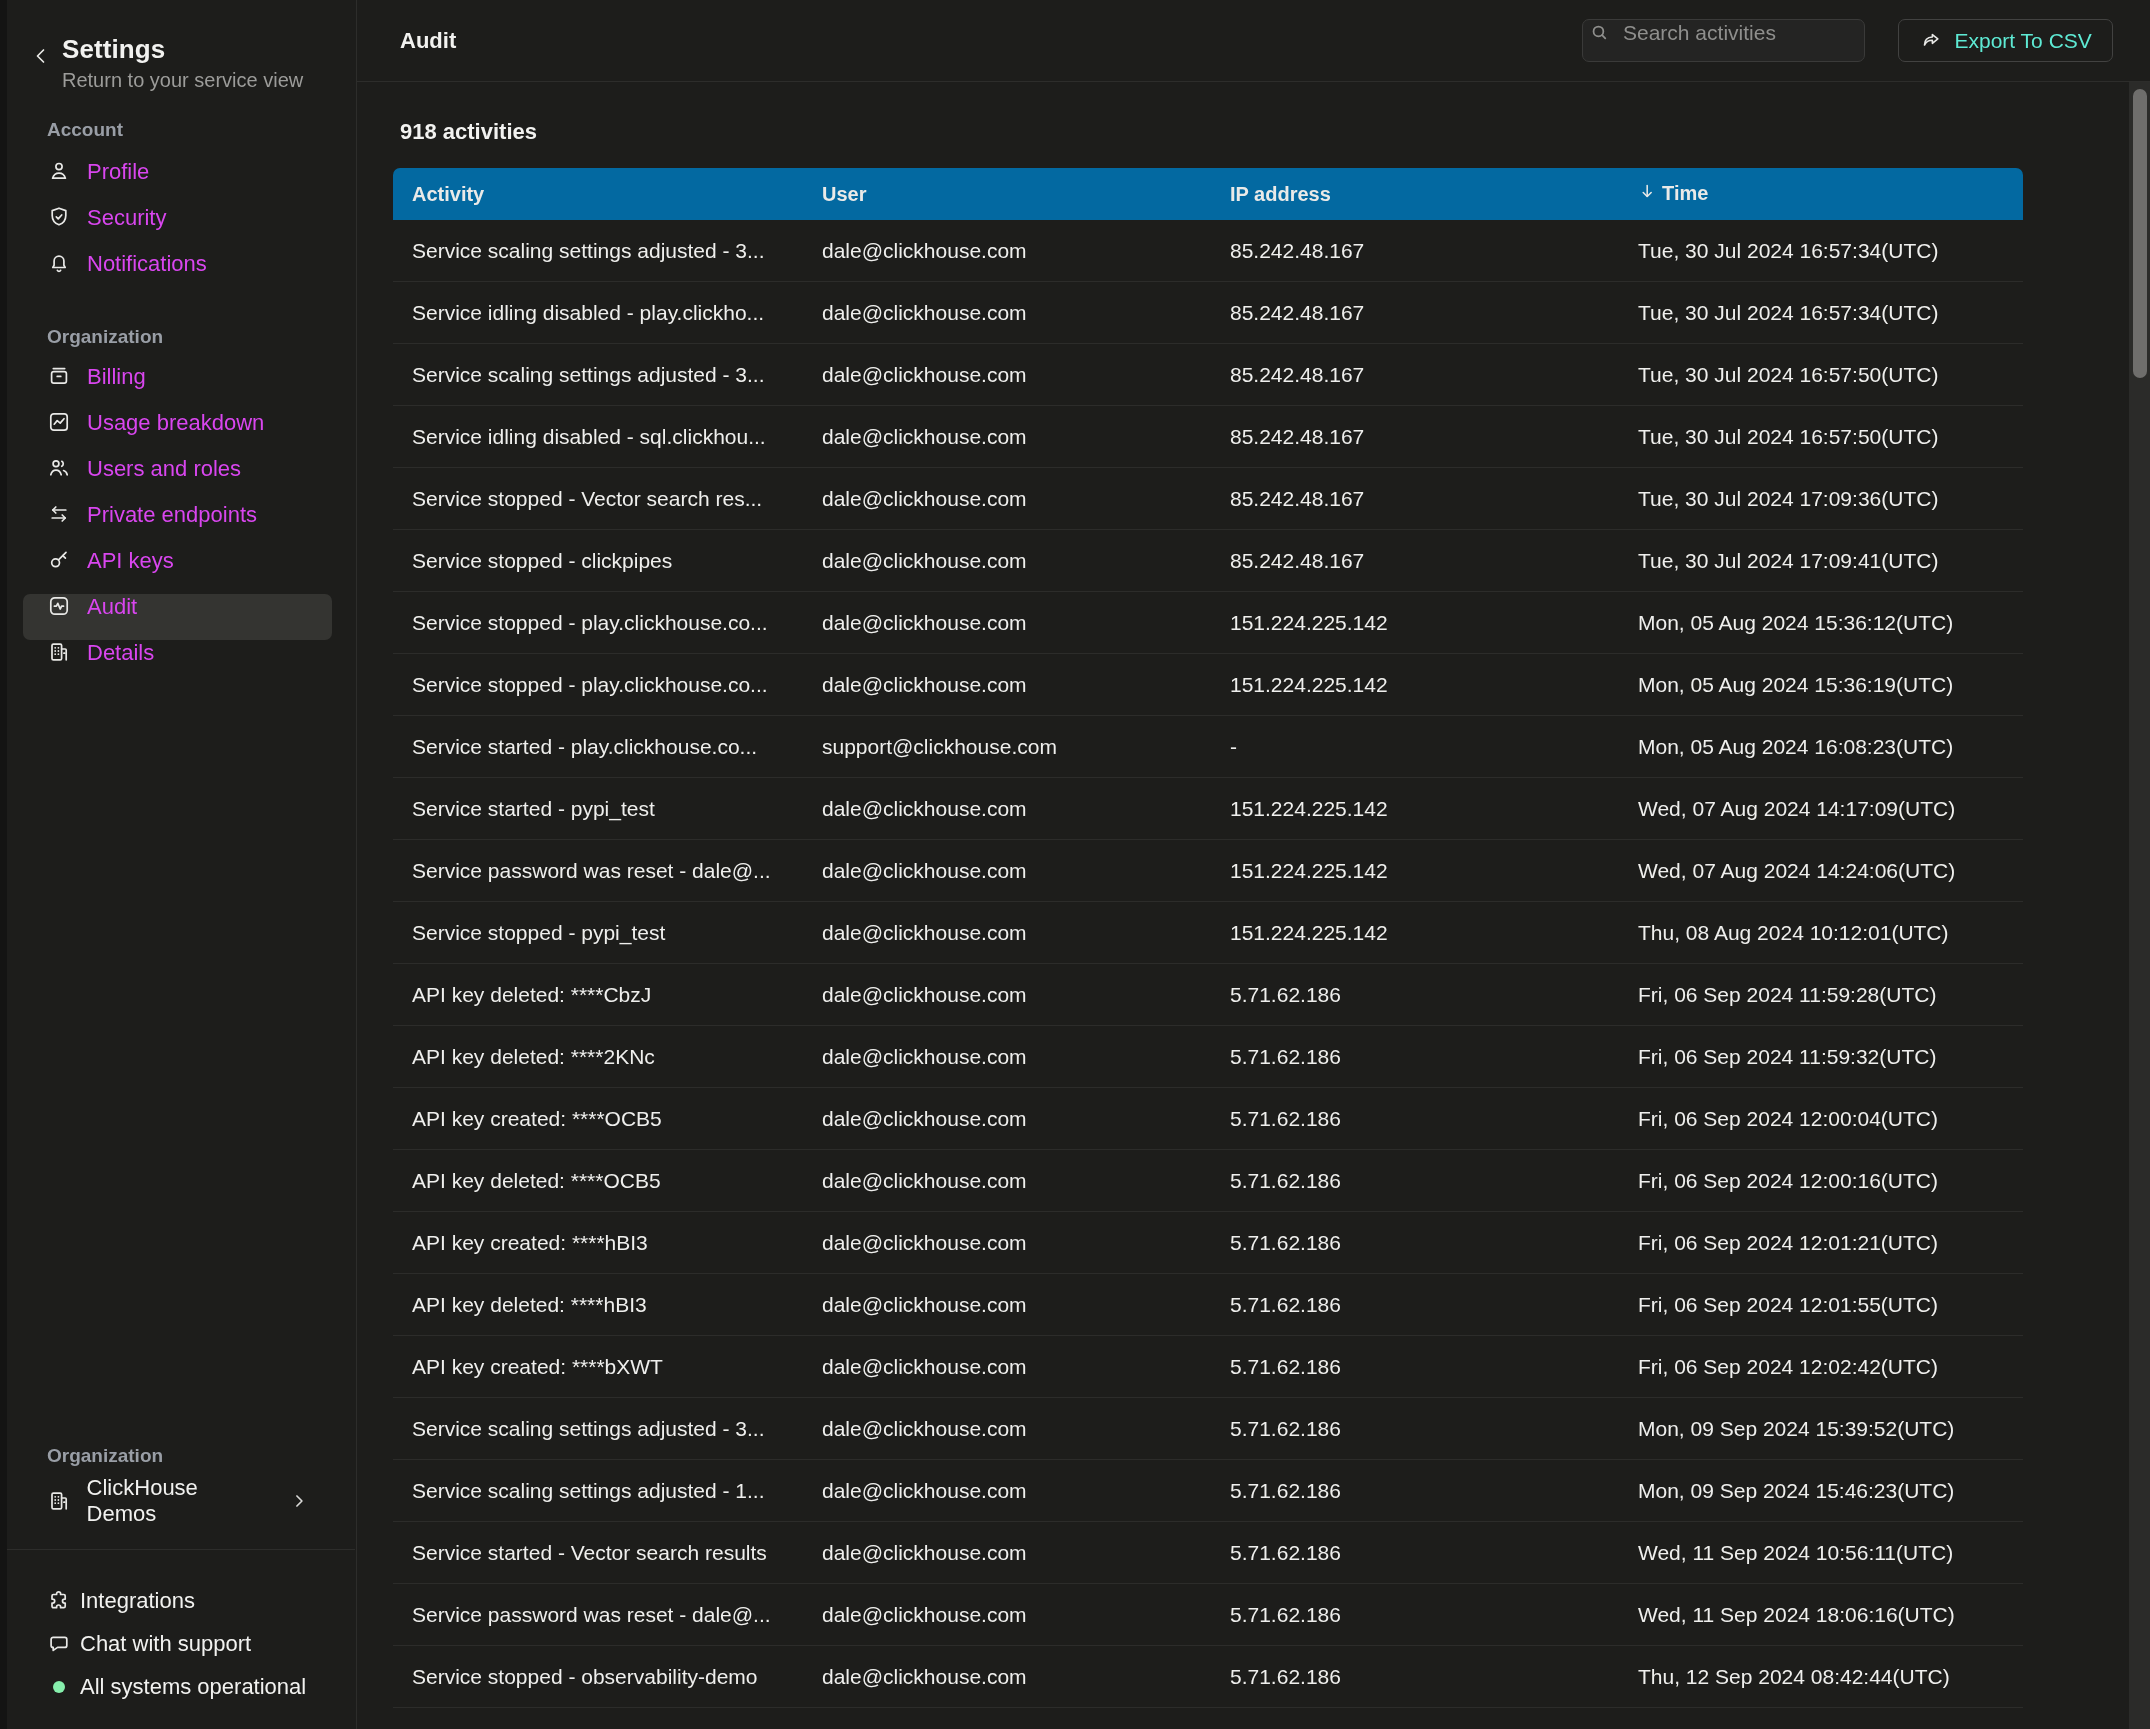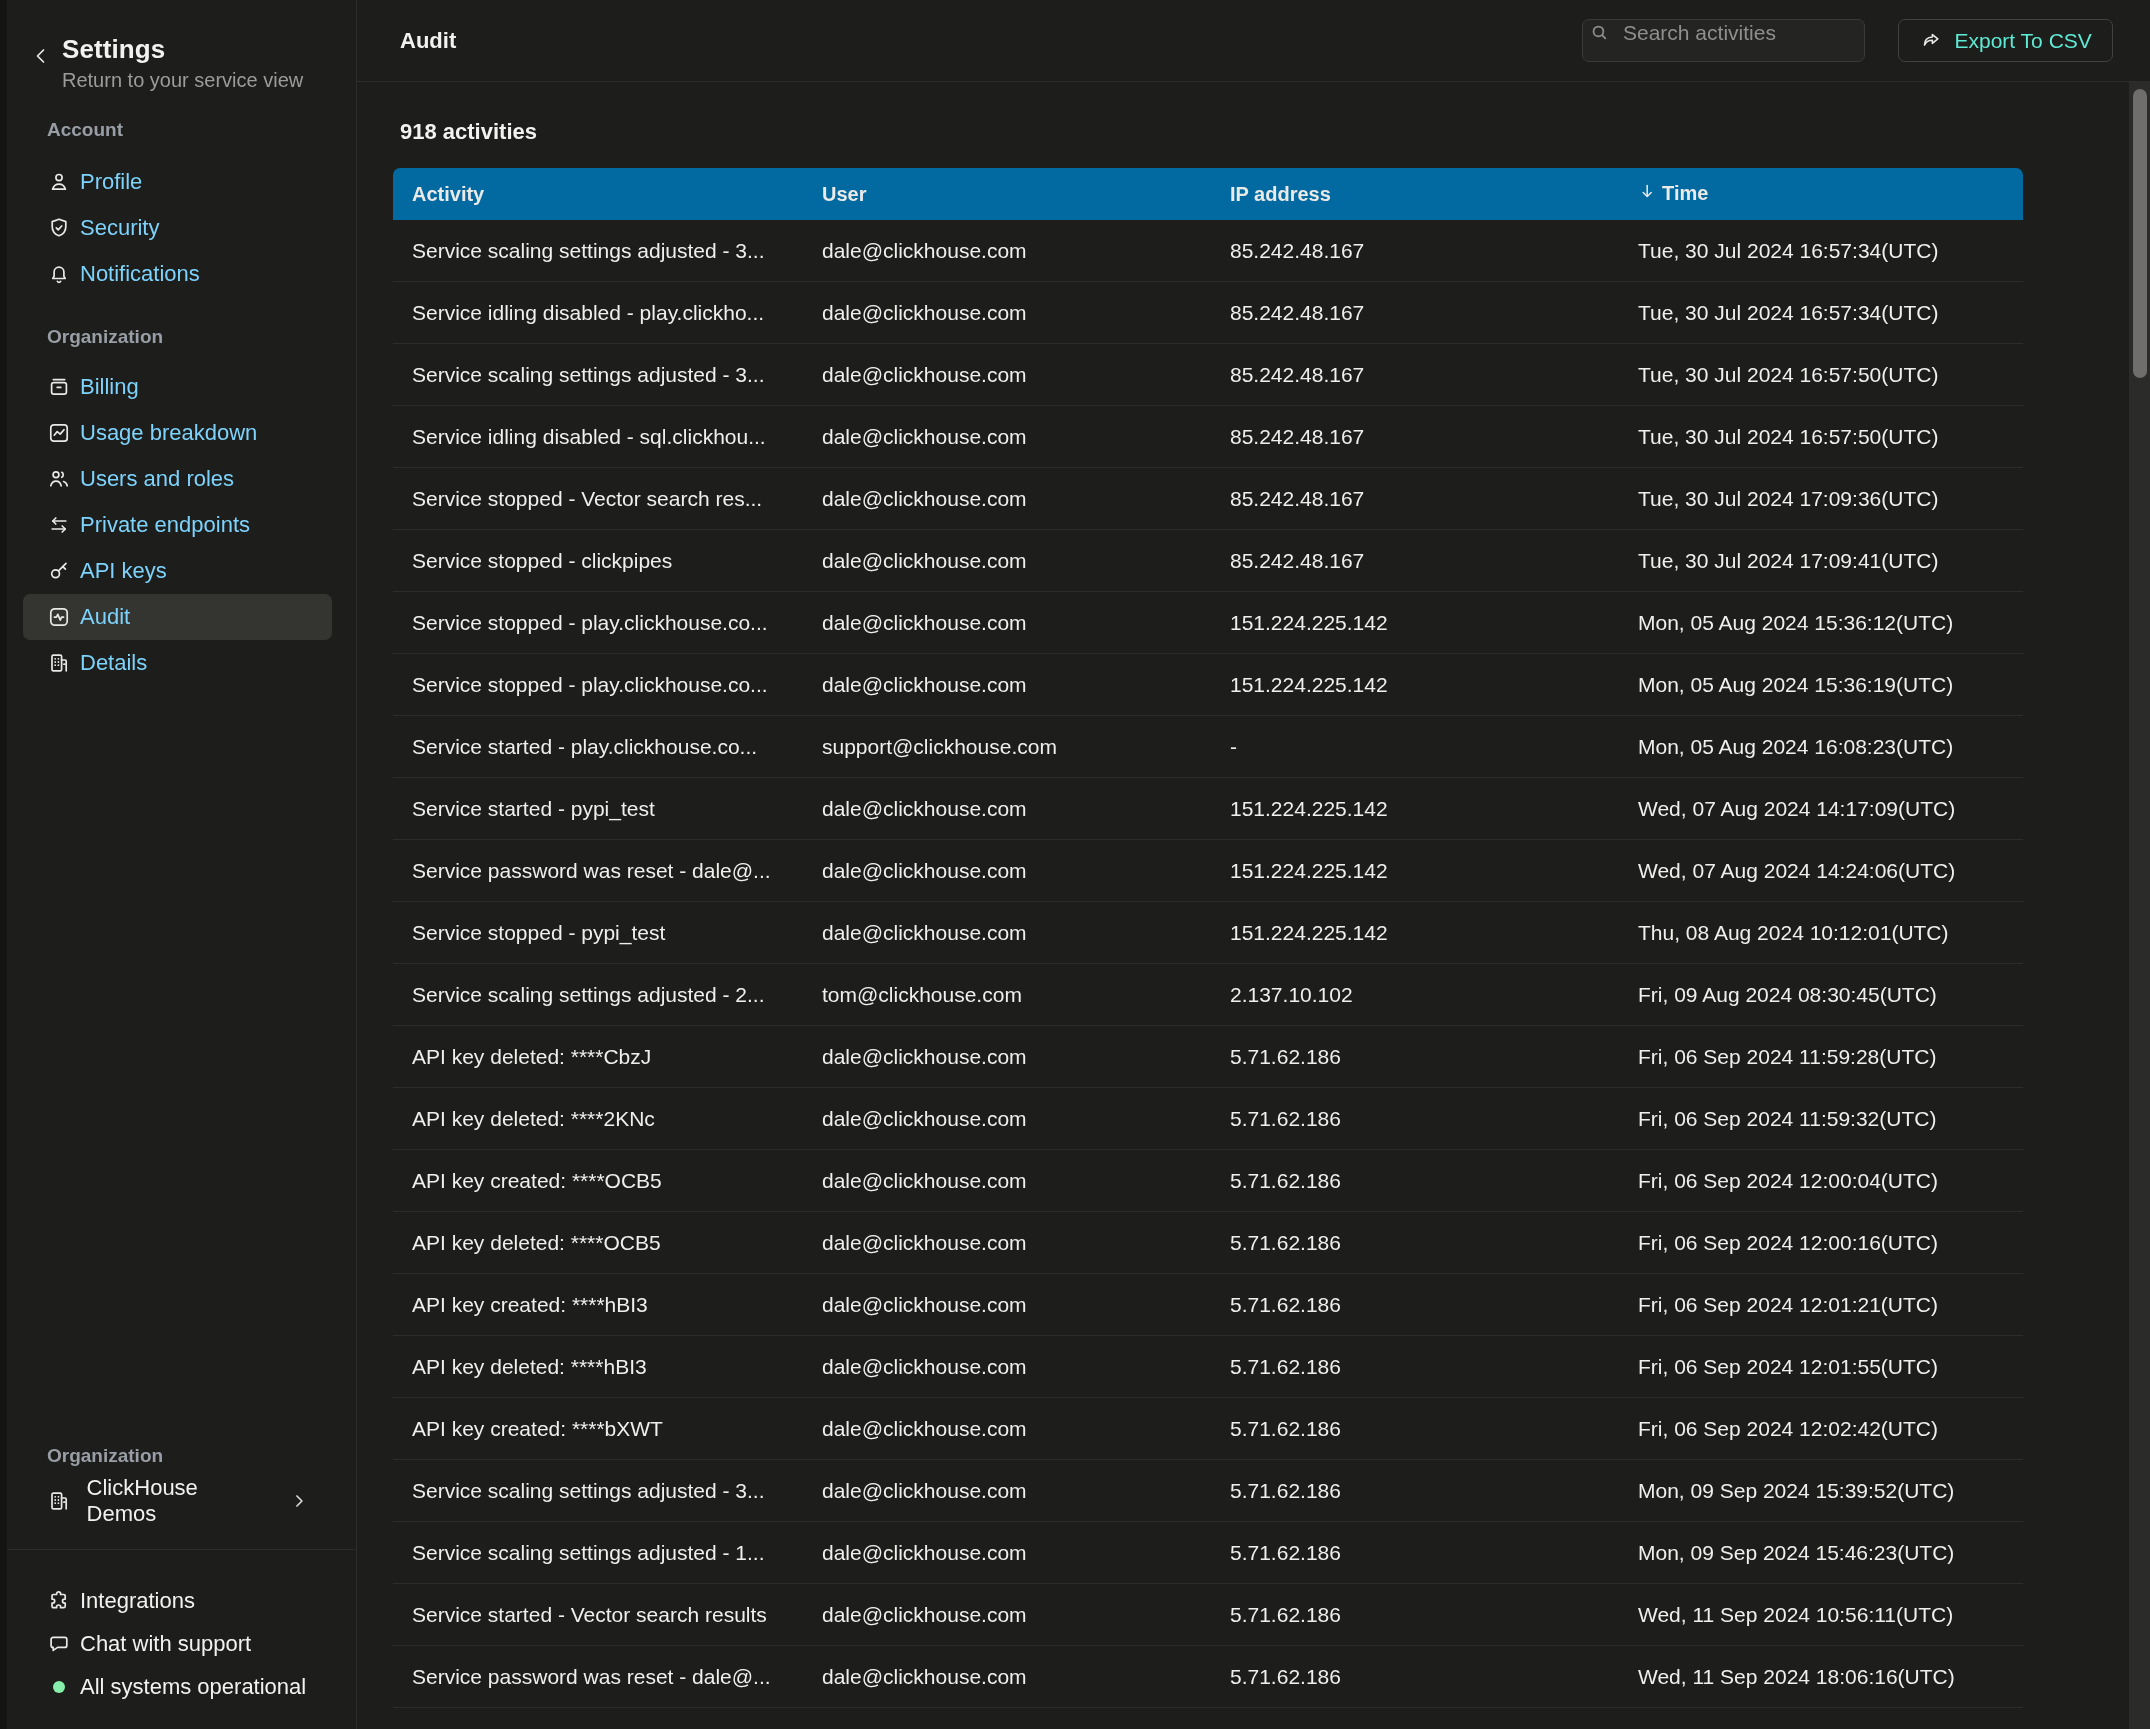--- a/index.html
+++ b/index.html
@@ -10,21 +10,21 @@
   
   #sidebar{position:absolute;left:0;top:0;width:357px;height:1730px;background:#1d1d1b;border-right:0.7px solid #2d2d2b;box-sizing:border-box;}
   .sb-back{position:absolute;left:27px;top:40px;width:28px;height:31px;display:flex;align-items:center;justify-content:center;cursor:pointer;}
   .sb-title{position:absolute;left:62px;top:34px;font-size:26px;font-weight:700;letter-spacing:0.1px;}
   .sb-subtitle{position:absolute;left:62px;top:69px;font-size:20px;color:#9c9c9a;}
   #sidebar-nav{position:absolute;left:0;top:113px;right:0.7px;}
   .sec-label{height:33px;line-height:33px;padding-left:47px;font-size:19px;font-weight:600;color:#999ea6;}
   .sec-items{margin-top:11.3px;}
   .sec-items.first{margin-top:12.8px;}
   .sec-gap{margin-top:23px;}
-  .nav-item{height:46px;margin:0 23px;border-radius:7px;display:flex;align-items:center;gap:9px;padding-left:24px;box-sizing:border-box;font-size:22px;color:#7dd3fc;cursor:pointer;}
+  .nav-item{height:46px;margin:0 23px;border-radius:7px;display:flex;gap:16px;padding-left:24px;box-sizing:border-box;font-size:22px;color:#d946ef;cursor:pointer;}
   .nav-item.selected{background:#343431;}
   .icon{width:24px;height:24px;flex:0 0 24px;display:inline-flex;align-items:center;justify-content:center;}
   .icon svg{width:24px;height:24px;stroke:#e9e9e7;stroke-width:1.7;fill:none;stroke-linecap:round;stroke-linejoin:round;}
   .icon svg .fill{fill:#e9e9e7;stroke:none;}
 
   
   #sb-footer{position:absolute;left:0;top:1439px;right:0.7px;}
   .org-row{height:46px;margin-top:5.7px;display:flex;align-items:center;gap:15.6px;padding-left:47px;font-size:22px;cursor:pointer;}
   .org-chevron{margin-left:auto;margin-right:44px;}
   .org-chevron svg{width:20px;height:20px;stroke:#d9d9d7;stroke-width:2;fill:none;stroke-linecap:round;stroke-linejoin:round;}
@@ -347,26 +347,20 @@
             <div class="td">151.224.225.142</div>
             <div class="td">Wed, 07 Aug 2024 14:24:06(UTC)</div>
           </div>
           <div class="trow">
             <div class="td">Service stopped - pypi_test</div>
             <div class="td">dale@clickhouse.com</div>
             <div class="td">151.224.225.142</div>
             <div class="td">Thu, 08 Aug 2024 10:12:01(UTC)</div>
           </div>
           <div class="trow">
-            <div class="td">Service scaling settings adjusted - 2...</div>
-            <div class="td">tom@clickhouse.com</div>
-            <div class="td">2.137.10.102</div>
-            <div class="td">Fri, 09 Aug 2024 08:30:45(UTC)</div>
-          </div>
-          <div class="trow">
             <div class="td">API key deleted: ****CbzJ</div>
             <div class="td">dale@clickhouse.com</div>
             <div class="td">5.71.62.186</div>
             <div class="td">Fri, 06 Sep 2024 11:59:28(UTC)</div>
           </div>
           <div class="trow">
             <div class="td">API key deleted: ****2KNc</div>
             <div class="td">dale@clickhouse.com</div>
             <div class="td">5.71.62.186</div>
             <div class="td">Fri, 06 Sep 2024 11:59:32(UTC)</div>

